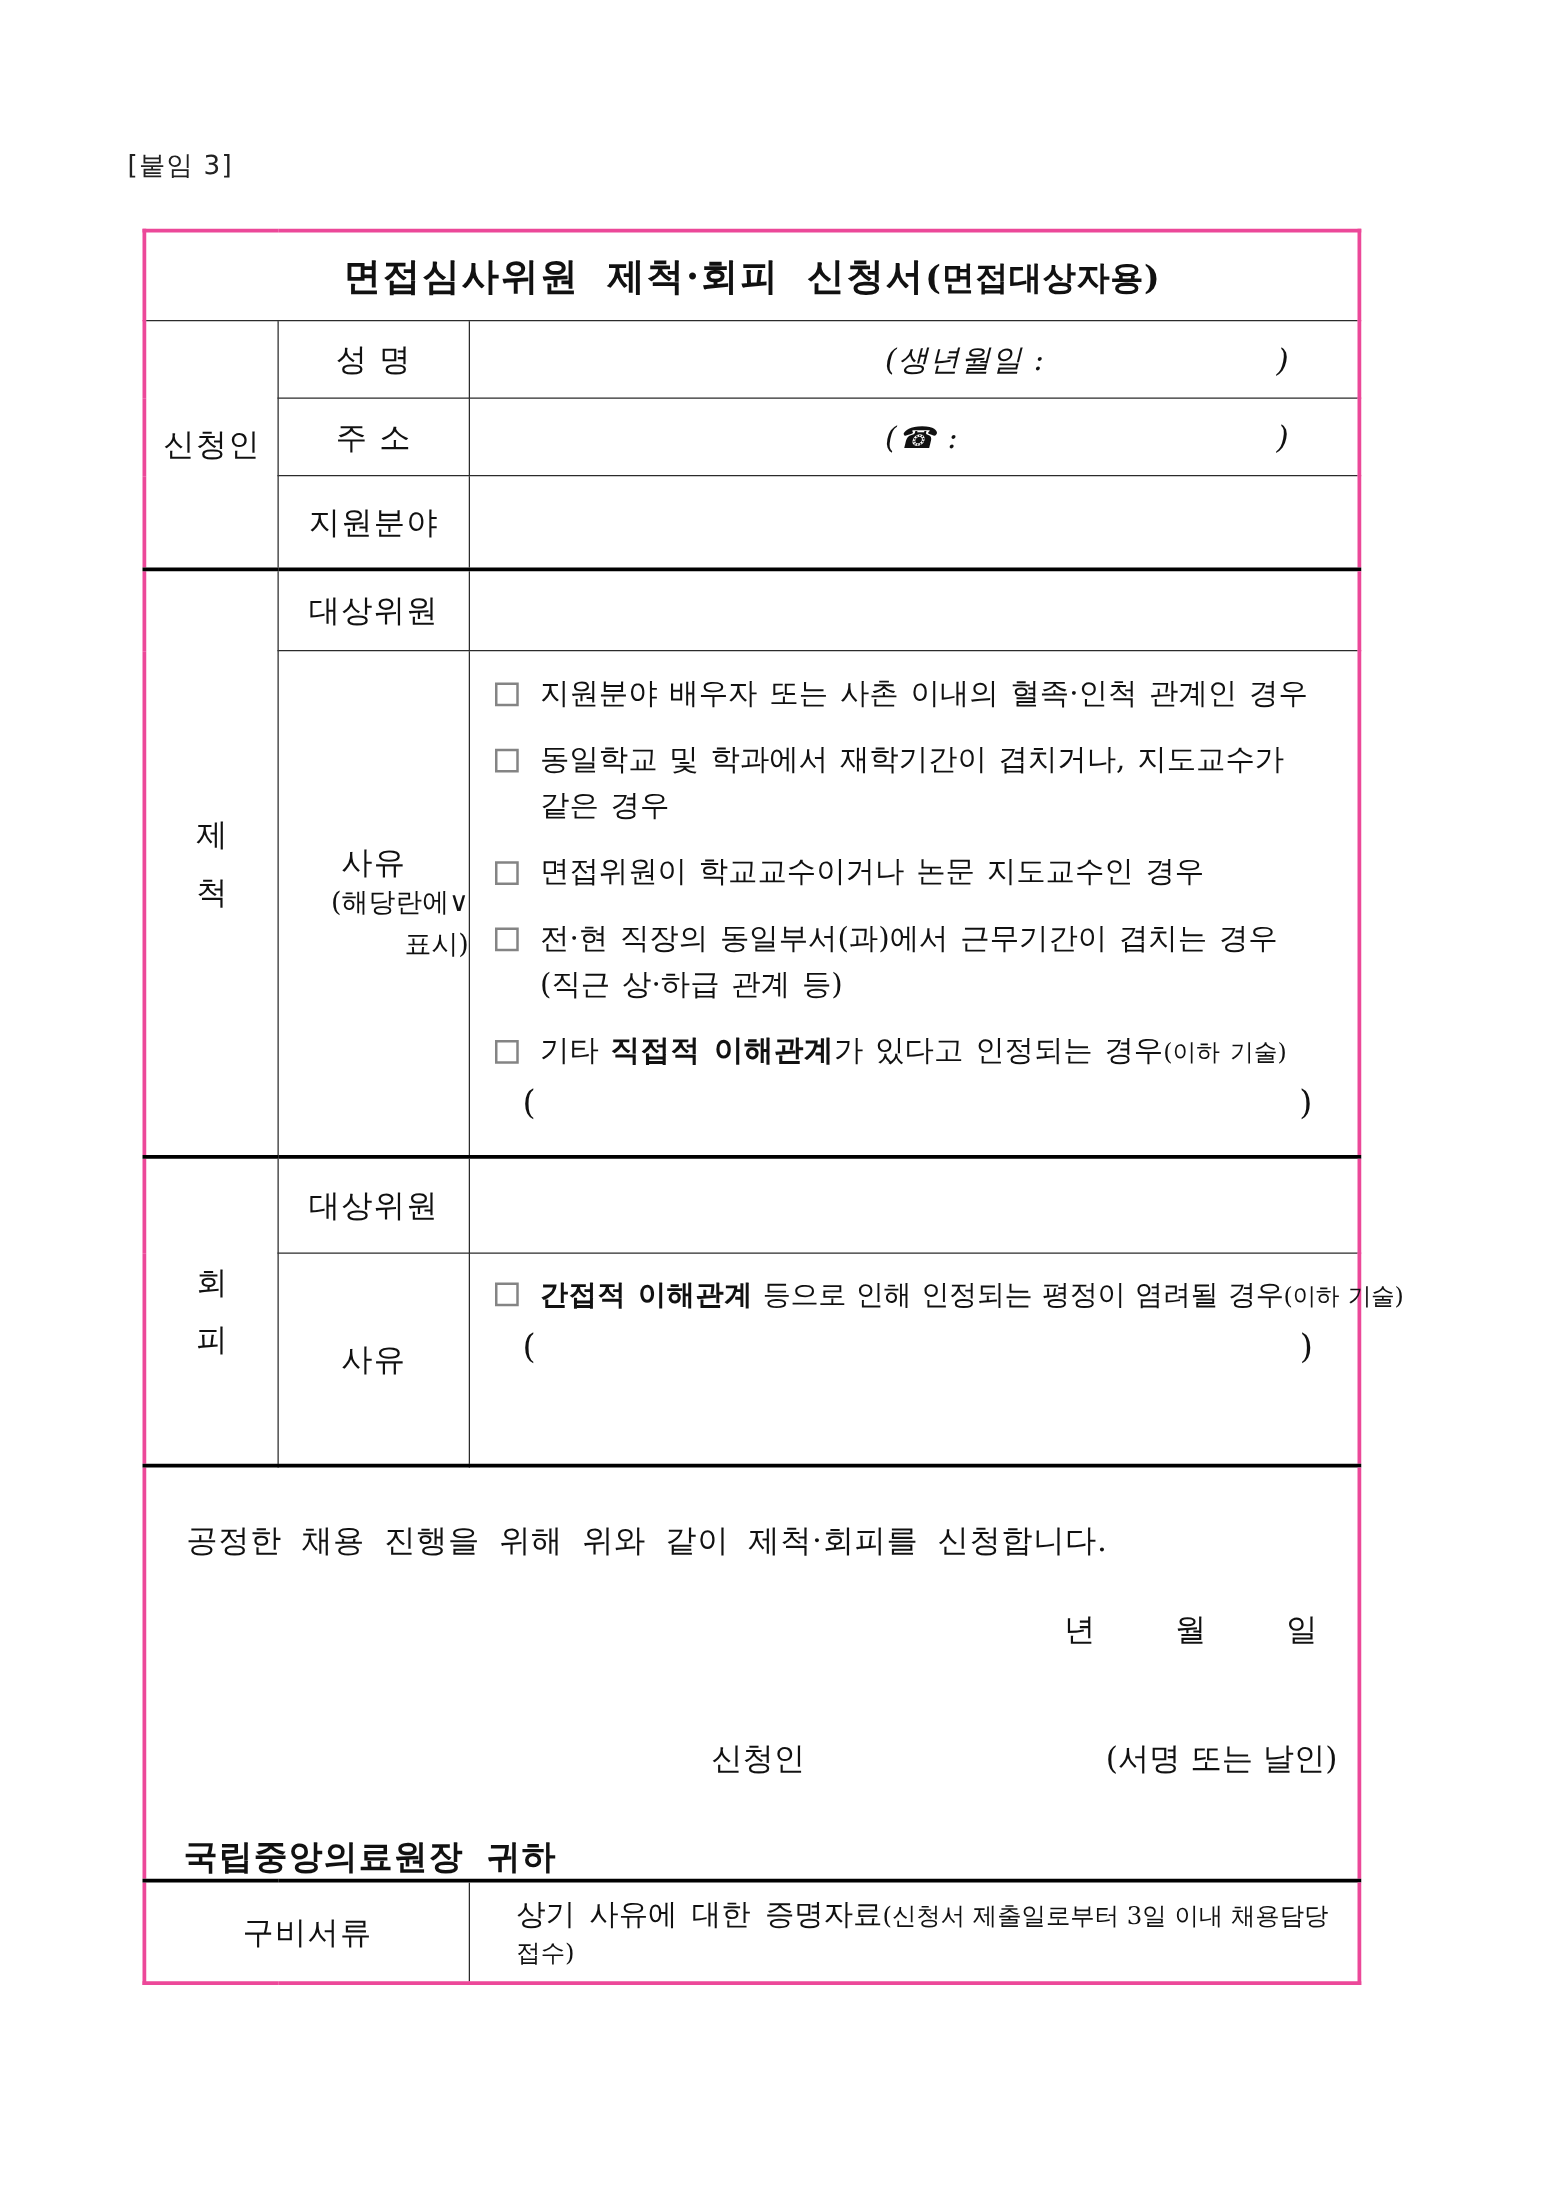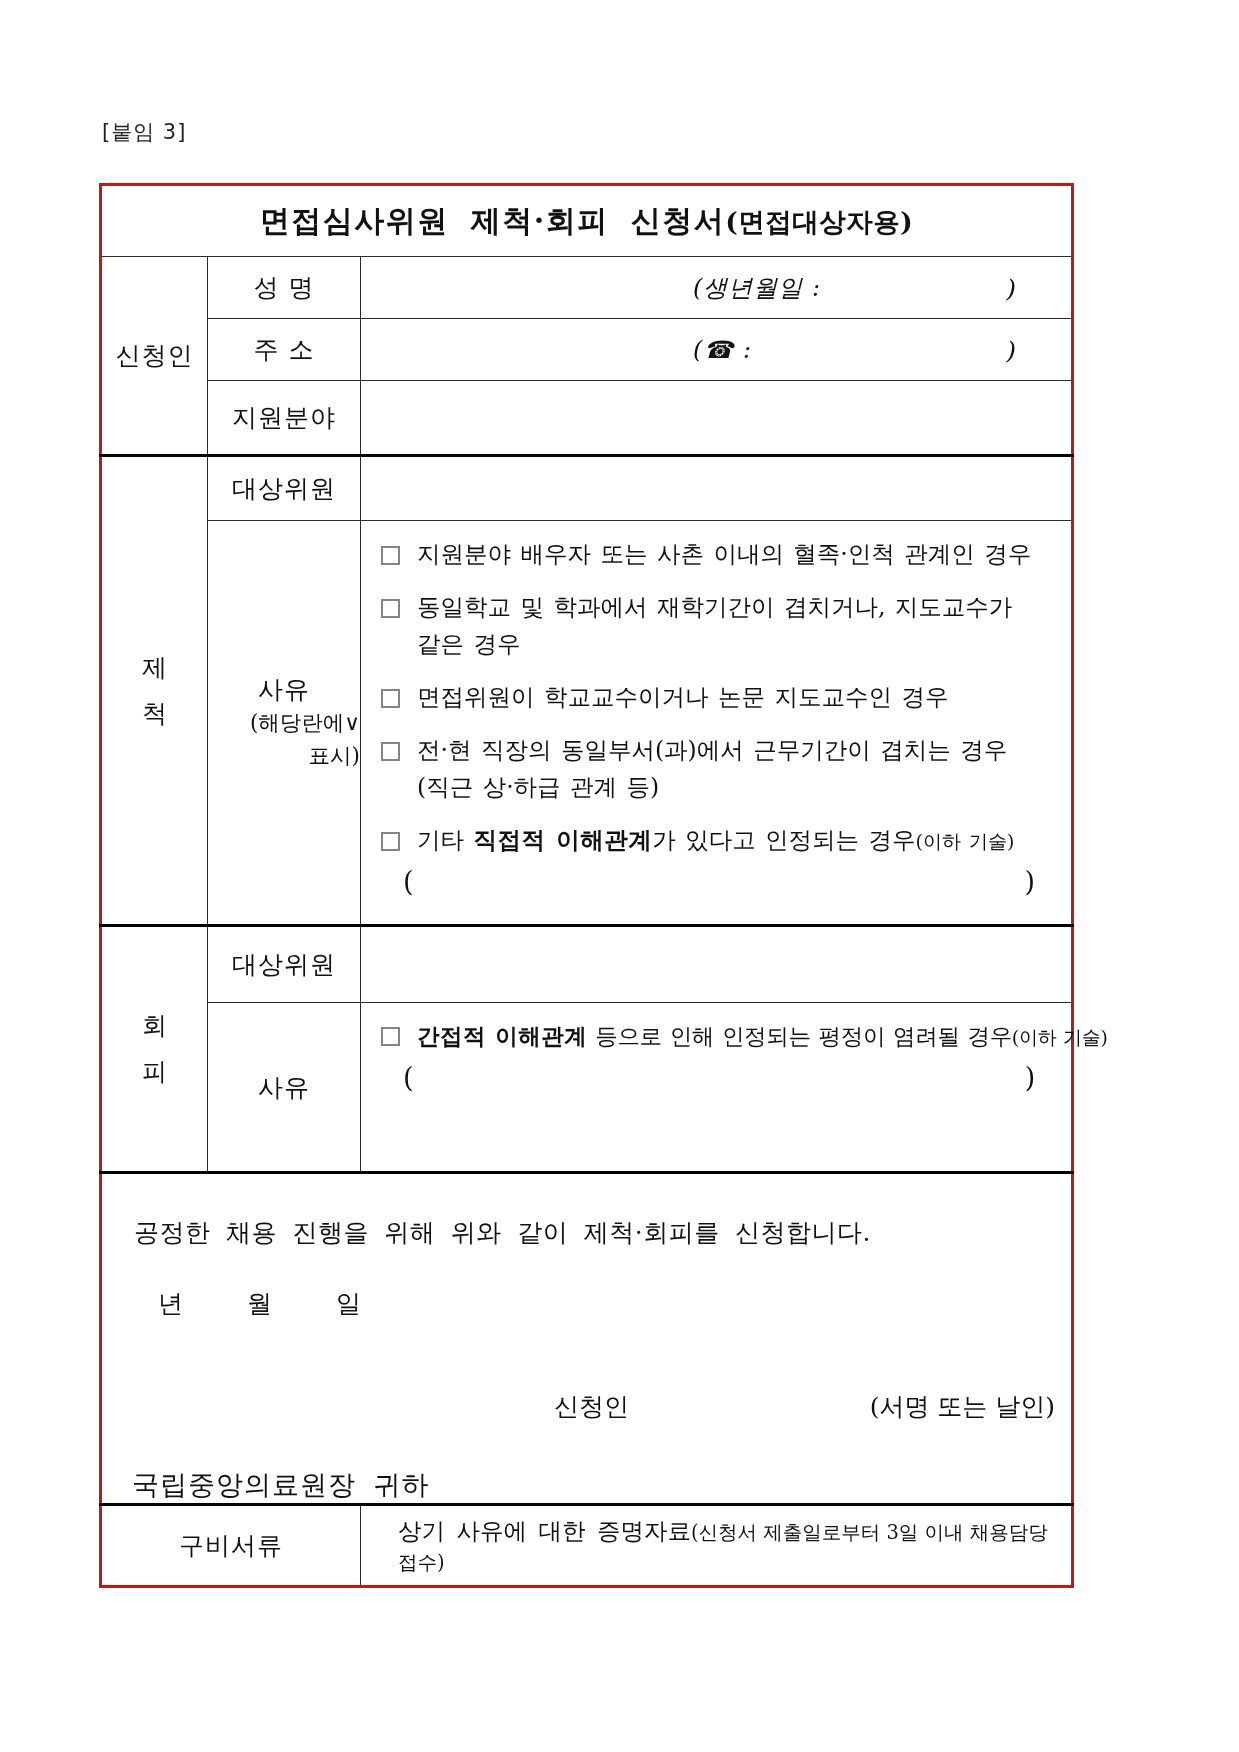--- a/index.html
+++ b/index.html
@@ -12,24 +12,24 @@
   .page { position:relative; width:1151px; height:1752px; background:#fff; }
 
   .attach {
     position:absolute; left:102px; top:118px;
     font-size:21px; letter-spacing:1px;
     font-family:"DejaVu Sans","Liberation Sans",sans-serif;
     color:#222;
   }
 
   table.form {
-    position:absolute; left:99px; top:183px;
+    position:absolute; left:114px; top:183px;
     width:972px; table-layout:fixed;
     border-collapse:collapse;
-    border:3px solid #b91c1c;
+    border:3px solid #ec4899;
   }
   td {
     border:1px solid #2b2b2b;
     padding:0; vertical-align:middle;
     font-size:24px;
   }
   tr.sect > td { border-top:3px solid #000; }
 
   
   .lbl { text-align:center; font-size:25px; letter-spacing:1px; }
@@ -61,27 +61,27 @@
   .paren-row {
     display:flex; justify-content:space-between;
     margin:0 20px 0 22px; font-size:27px; line-height:40px;
   }
   .re-list { font-size:22.5px; letter-spacing:-0.3px; word-spacing:1px; }
   .re-list .chk-text { white-space:nowrap; }
 
   
   .decl { vertical-align:top; }
   .decl-statement { margin:42px 0 0 32px; font-size:25px; word-spacing:7px; letter-spacing:0.5px; }
-  .decl-date { margin-top:38px; padding-right:32px; font-size:25px; }
+  .decl-date { margin-top:38px; text-align:right; padding-right:32px; font-size:25px; }
   .decl-date span { margin-left:56px; }
   .decl-sign { display:flex; align-items:baseline; margin-top:42px; font-size:25px; }
   .sign-spacer { width:452px; }
   .grow { flex:1; }
   .sign-note { margin-right:16px;margin-top:28px; }
-  .decl-recipient { margin:44px 0 0 30px; font-size:27px; word-spacing:8px; letter-spacing:1px; }
+  .decl-recipient { margin:44px 0 0 30px; font-size:27px; word-spacing:8px; letter-spacing:1px;font-weight:bold; }
 
   
   .docs-val { padding-left:37px; }
   .docs-text { font-size:23.5px; word-spacing:4px; }
   .docs-small { font-size:19.5px; }
 </style>
 </head>
 <body>
 
 <div class="page">

